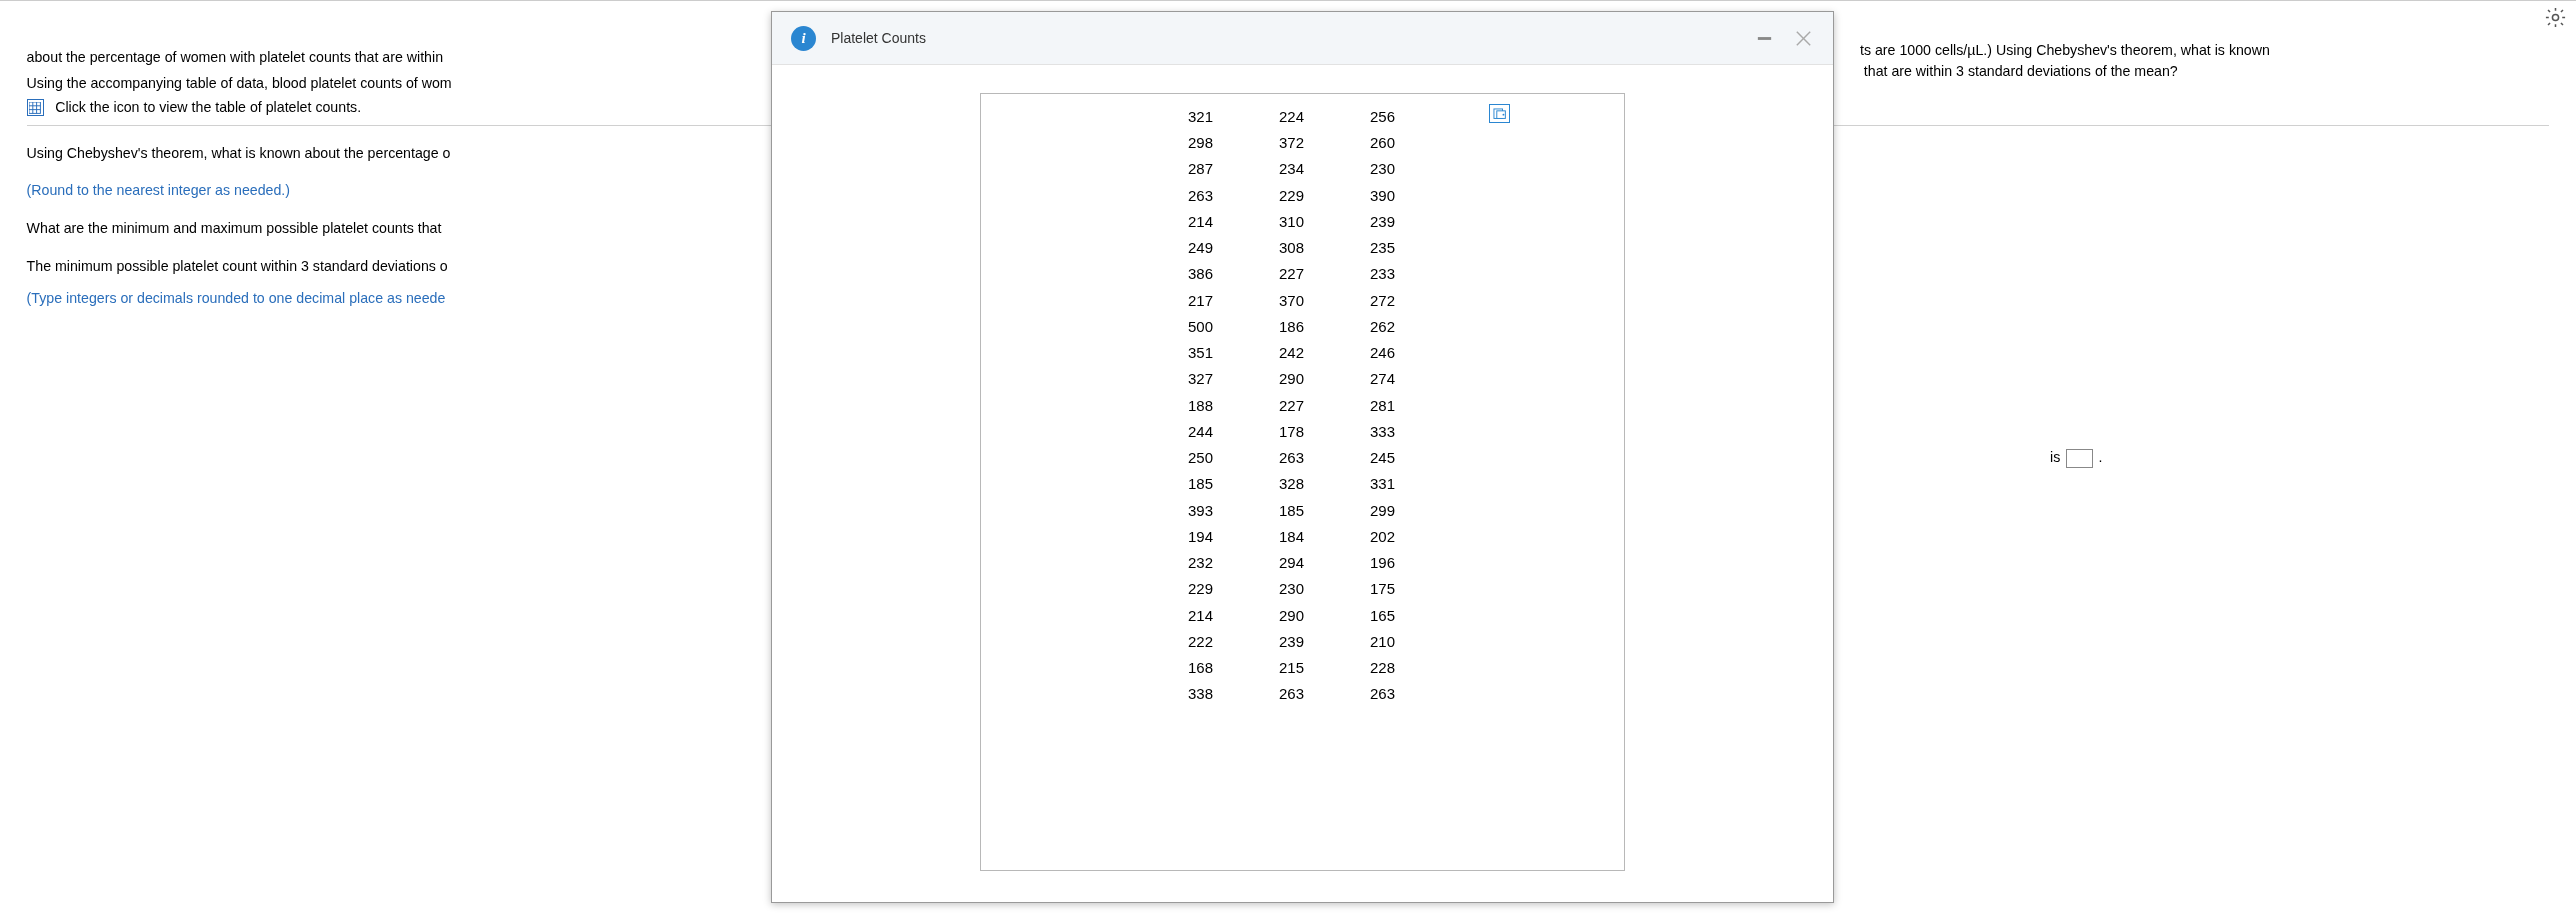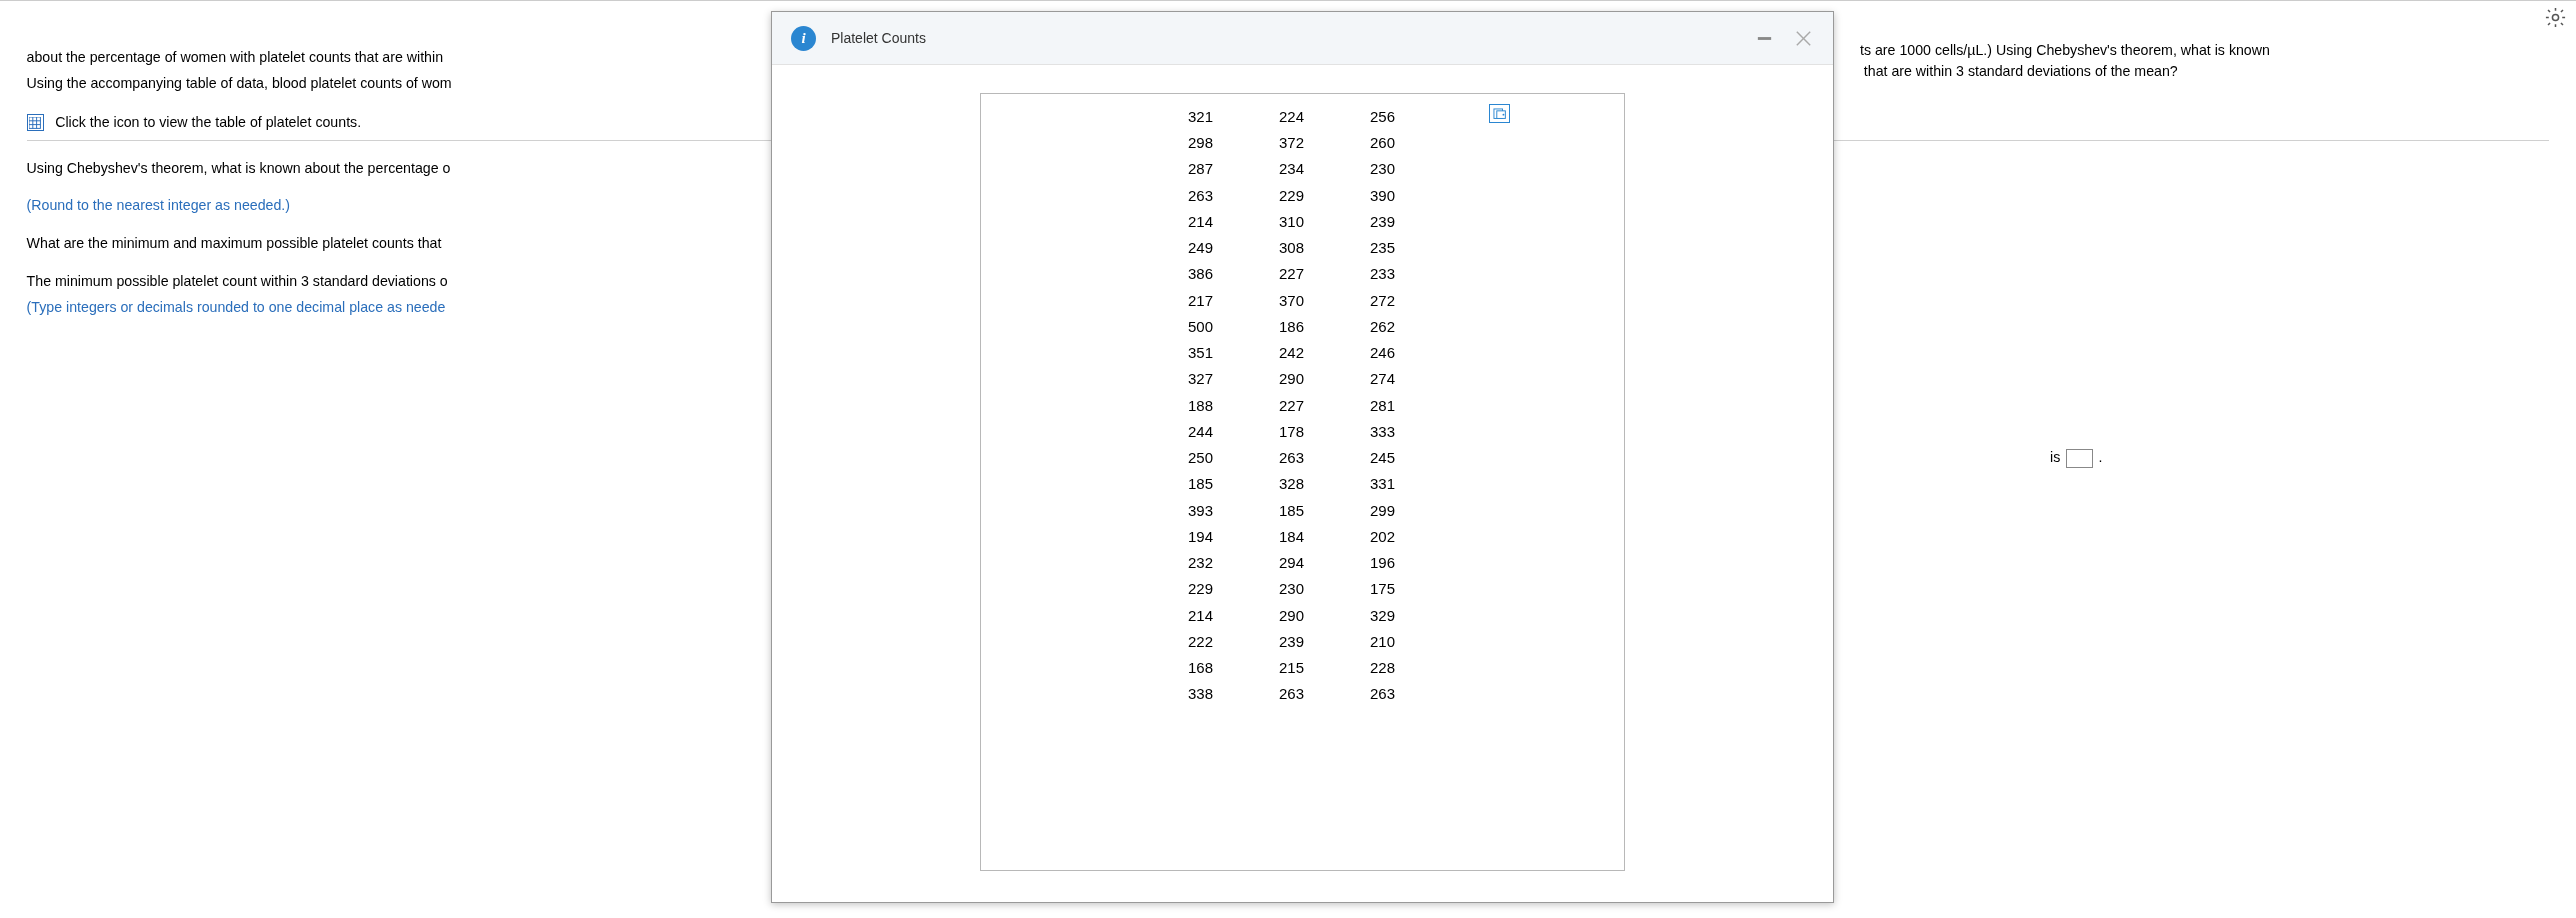--- a/index.html
+++ b/index.html
@@ -22,42 +22,42 @@
     width: 26.6px; height: 26.6px;
     display: flex; align-items: center; justify-content: center;
     color: #555;
     cursor: pointer;
   }
   .main {
     padding: 40px 26.6px 0 26.6px;
     line-height: 1.45;
   }
   .q-text { margin-top: 5.7px; }
-  .link-row { margin-top: 18px; }
+  .link-row { margin-top: 3px; }
   .table-icon {
     display: inline-flex; align-items: center; justify-content: center;
     width: 17px; height: 17px;
     border: 0.9px solid #2a6ebb;
     color: #2a6ebb;
     font-size: 9.5px;
     vertical-align: middle;
     margin-right: 7.6px;
     cursor: pointer;
   }
   .link-row span.link { color: #000; }
   .section { margin-top: 17px; }
   .qline { margin: 3.8px 0; }
   .input-box {
     display: inline-block;
     width: 26.6px; height: 19px;
     border: 0.9px solid #888;
     vertical-align: middle;
     margin: 0 1.9px;
   }
-  .hint { color: #2a6ebb; margin-top: 6px; }
+  .hint { color: #2a6ebb; margin-top: 12px; }
   .right-frag { position: absolute; top: 40px; left: 1860px; width: 702px; line-height: 1.45; }
   .right-frag2 { position: absolute; top: 449px; left: 2050px; }
 
   
   .modal {
     position: absolute;
     top: 11.4px;
     left: 771px;
     width: 1063px;
     height: 892px;
@@ -291,21 +291,21 @@
             <div class="data-cell">196</div>
           </div>
           <div class="data-row">
             <div class="data-cell">229</div>
             <div class="data-cell">230</div>
             <div class="data-cell">175</div>
           </div>
           <div class="data-row">
             <div class="data-cell">214</div>
             <div class="data-cell">290</div>
-            <div class="data-cell">329</div>
+            <div class="data-cell">165</div>
           </div>
           <div class="data-row">
             <div class="data-cell">222</div>
             <div class="data-cell">239</div>
             <div class="data-cell">210</div>
           </div>
           <div class="data-row">
             <div class="data-cell">168</div>
             <div class="data-cell">215</div>
             <div class="data-cell">228</div>

